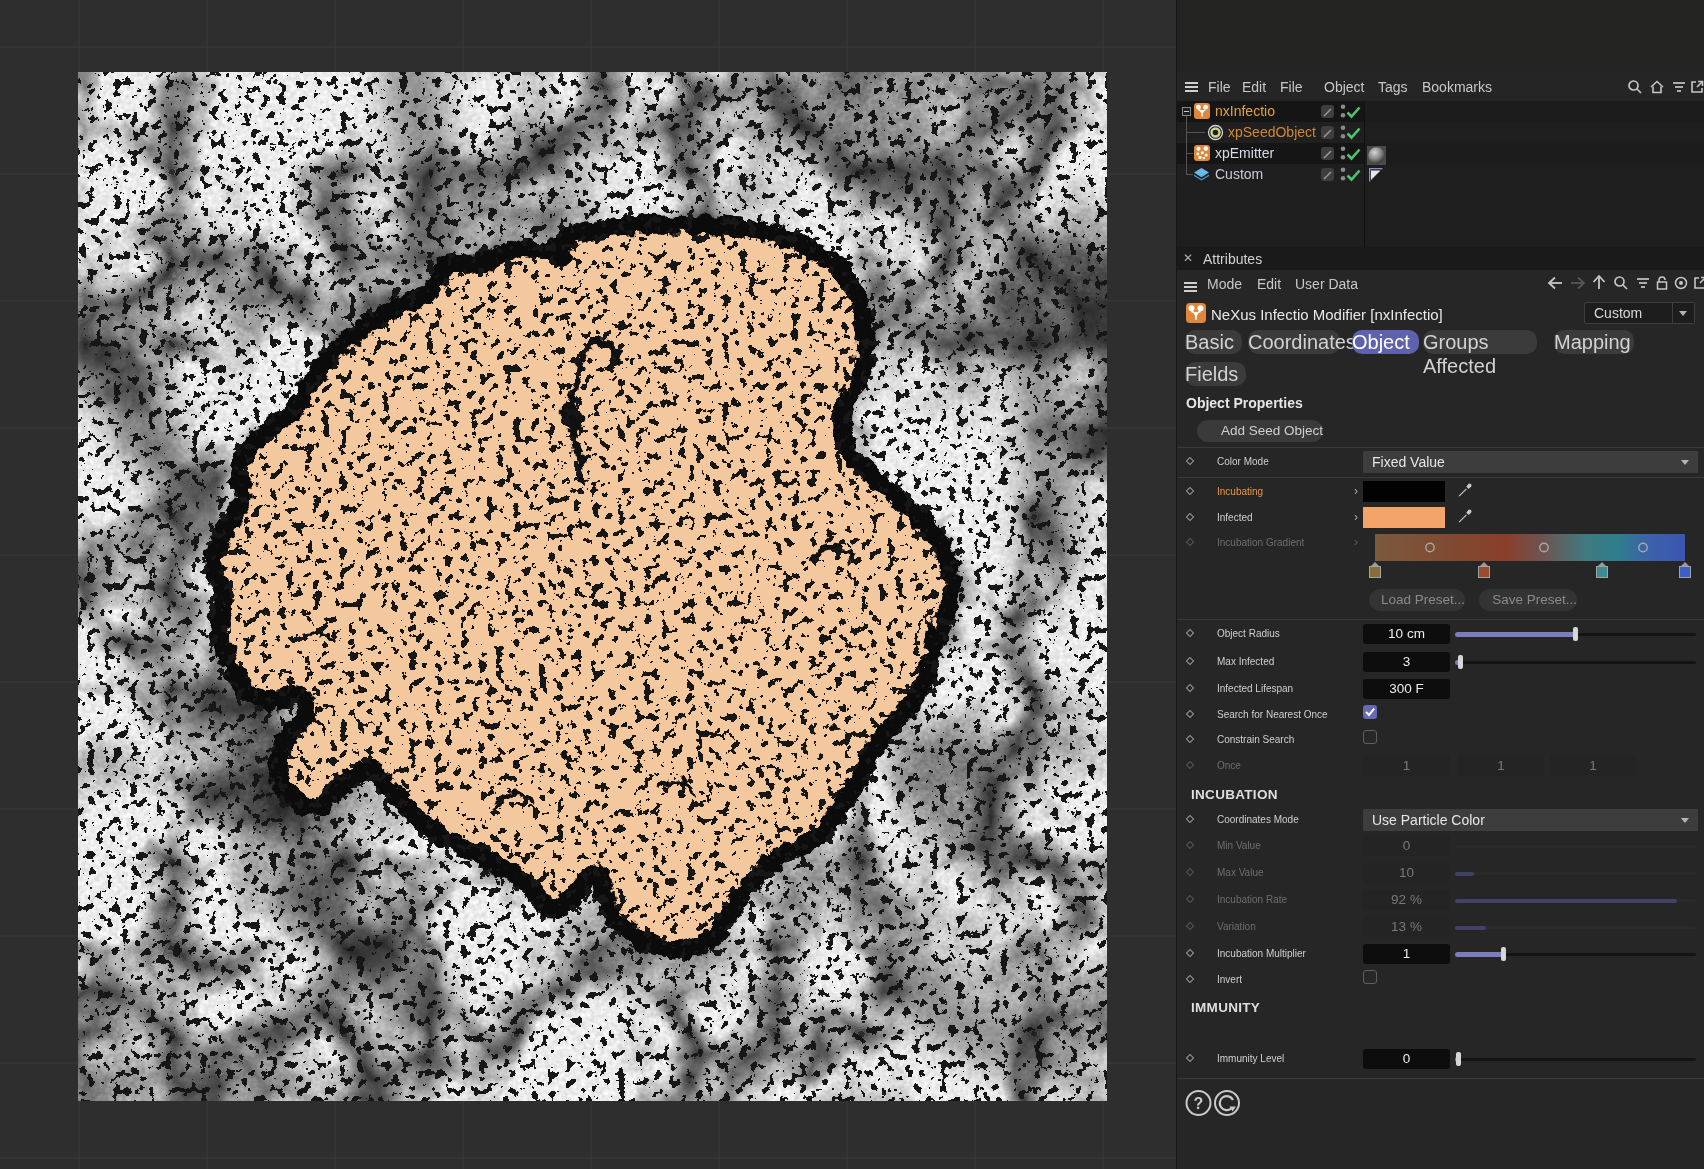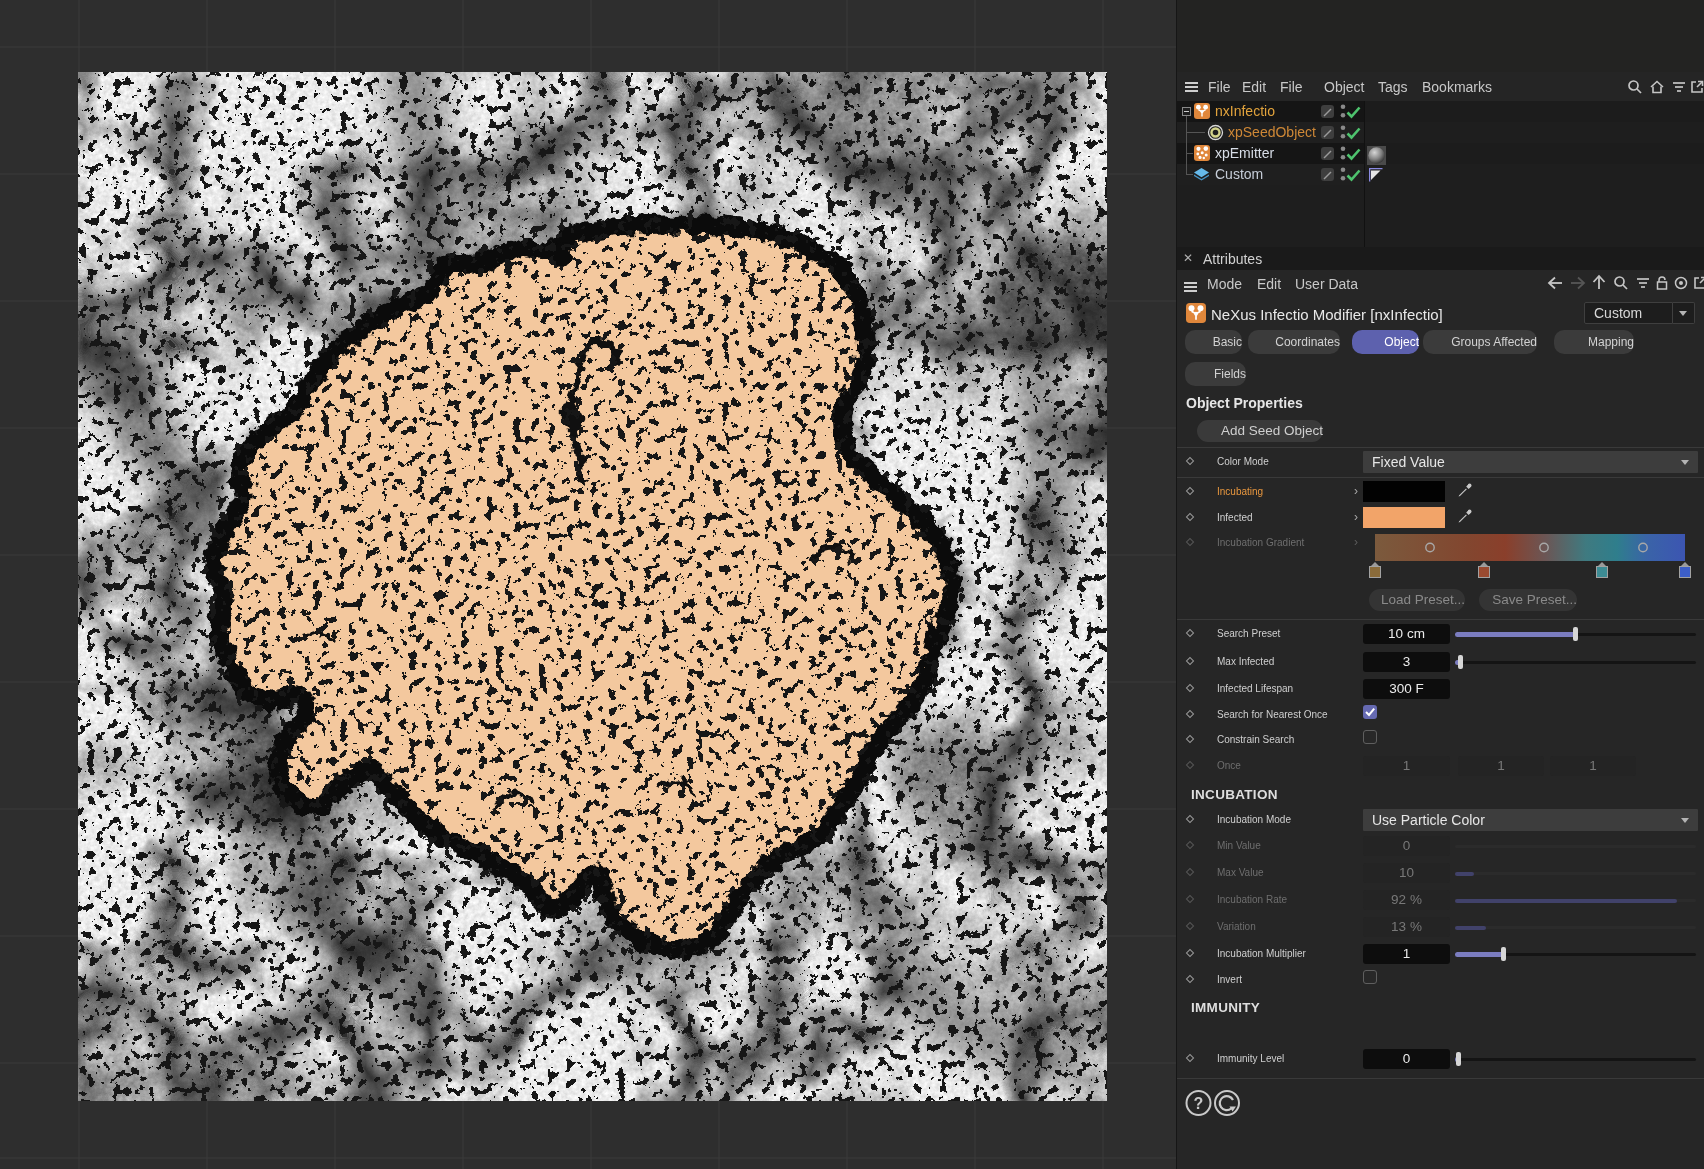--- a/index.html
+++ b/index.html
@@ -17,21 +17,21 @@
 .omrow.lt{background:#1f1f1f}
 .omrowR{position:absolute;left:187px;width:341px;height:21px}
 #omdiv{position:absolute;left:187px;top:101px;width:1px;height:146px;background:#111}
 .oname{position:absolute;top:3px;font-size:14px;line-height:15px;white-space:nowrap}
 .slashbox{position:absolute;left:144px;top:4px;width:13px;height:13px;background:#3e3e3e;border-radius:3px}
 .hbar{position:absolute;width:13px;height:2px;background:#c4c4c4;left:0}
 
 #attrbar{position:absolute;left:0;top:247px;width:528px;height:23px;background:#1a1a1a}
 #modebar{position:absolute;left:0;top:270px;width:528px;height:27px;background:#262626}
 .tab{position:absolute;height:24px;background:#3b3b3b;border-radius:10px;color:#d2d2d2;
- font-size:12px;line-height:24px;text-align:right}
+ font-size:20px;line-height:24px;text-align:left}
 .tab.sel{background:#5d61ae;color:#fff}
 .row{position:absolute;left:0;width:528px;height:26px}
 .blt{position:absolute;left:10px;top:9px;width:6px;height:6px;border:1px solid #999;transform:rotate(45deg)}
 .blt.dim{border-color:#565656}
 .lbl{position:absolute;left:40px;top:6px;font-size:10px;color:#cfcfcf;line-height:14px;white-space:nowrap}
 .lbl.dim{color:#6e6e6e}
 .vbox{position:absolute;left:186px;top:3px;width:87px;height:20px;background:#0d0d0d;border-radius:3px;
  color:#ececec;font-size:13.5px;line-height:20px;text-align:center}
 .vbox.dim{background:#242424;color:#787878}
 .ddown{position:absolute;left:186px;top:2px;width:335px;height:22px;background:#3d3d3d;border-radius:1px;
@@ -400,21 +400,21 @@
       <div class="a" style="left:419px;top:36px;width:12px;height:12px;background:#3d8c94;border:1px solid #a2a2a2"></div>
       <div class="a" style="left:421px;top:32px;width:0;height:0;border-left:4px solid transparent;border-right:4px solid transparent;border-bottom:4px solid #9a9a9a"></div>
       <div class="a" style="left:502px;top:36px;width:12px;height:12px;background:#3c5ec8;border:1px solid #a2a2a2"></div>
       <div class="a" style="left:504px;top:32px;width:0;height:0;border-left:4px solid transparent;border-right:4px solid transparent;border-bottom:4px solid #9a9a9a"></div>
     </div>
     <div class="pill" style="left:192px;top:589px;width:96px">Load Preset...</div>
     <div class="pill" style="left:302px;top:589px;width:98px">Save Preset...</div>
     <div class="sep" style="top:619px"></div>
     <div class="row" style="top:621px">
       <div class="blt"></div>
-      <div class="lbl" style="">Search Preset</div>
+      <div class="lbl" style="">Object Radius</div>
       <div class="vbox">10 cm</div>
       <div class="sld">
         <div class="strack"></div>
         <div class="sfill" style="width:122px"></div>
         <div class="sknob" style="left:118px"></div>
       </div>
     </div>
     <div class="row" style="top:649px">
       <div class="blt"></div>
       <div class="lbl" style="">Max Infected</div>
@@ -445,21 +445,21 @@
     <div class="row" style="top:753px">
       <div class="blt dim"></div>
       <div class="lbl dim" style="">Once</div>
       <div class="vbox dim">1</div>
       <div class="vbox dim" style="left:281px;width:86px">1</div>
       <div class="vbox dim" style="left:373px;width:86px">1</div>
     </div>
     <div class="sechdr" style="top:787px">INCUBATION</div>
     <div class="row" style="top:807px">
       <div class="blt"></div>
-      <div class="lbl" style="">Incubation Mode</div>
+      <div class="lbl" style="">Coordinates Mode</div>
       <div class="ddown">Use Particle Color<div class="caret"></div></div>
     </div>
     <div class="row" style="top:833px">
       <div class="blt dim"></div>
       <div class="lbl dim" style="">Min Value</div>
       <div class="vbox dim">0</div>
       <div class="sld">
         <div class="strack dim"></div>
       </div>
     </div>

